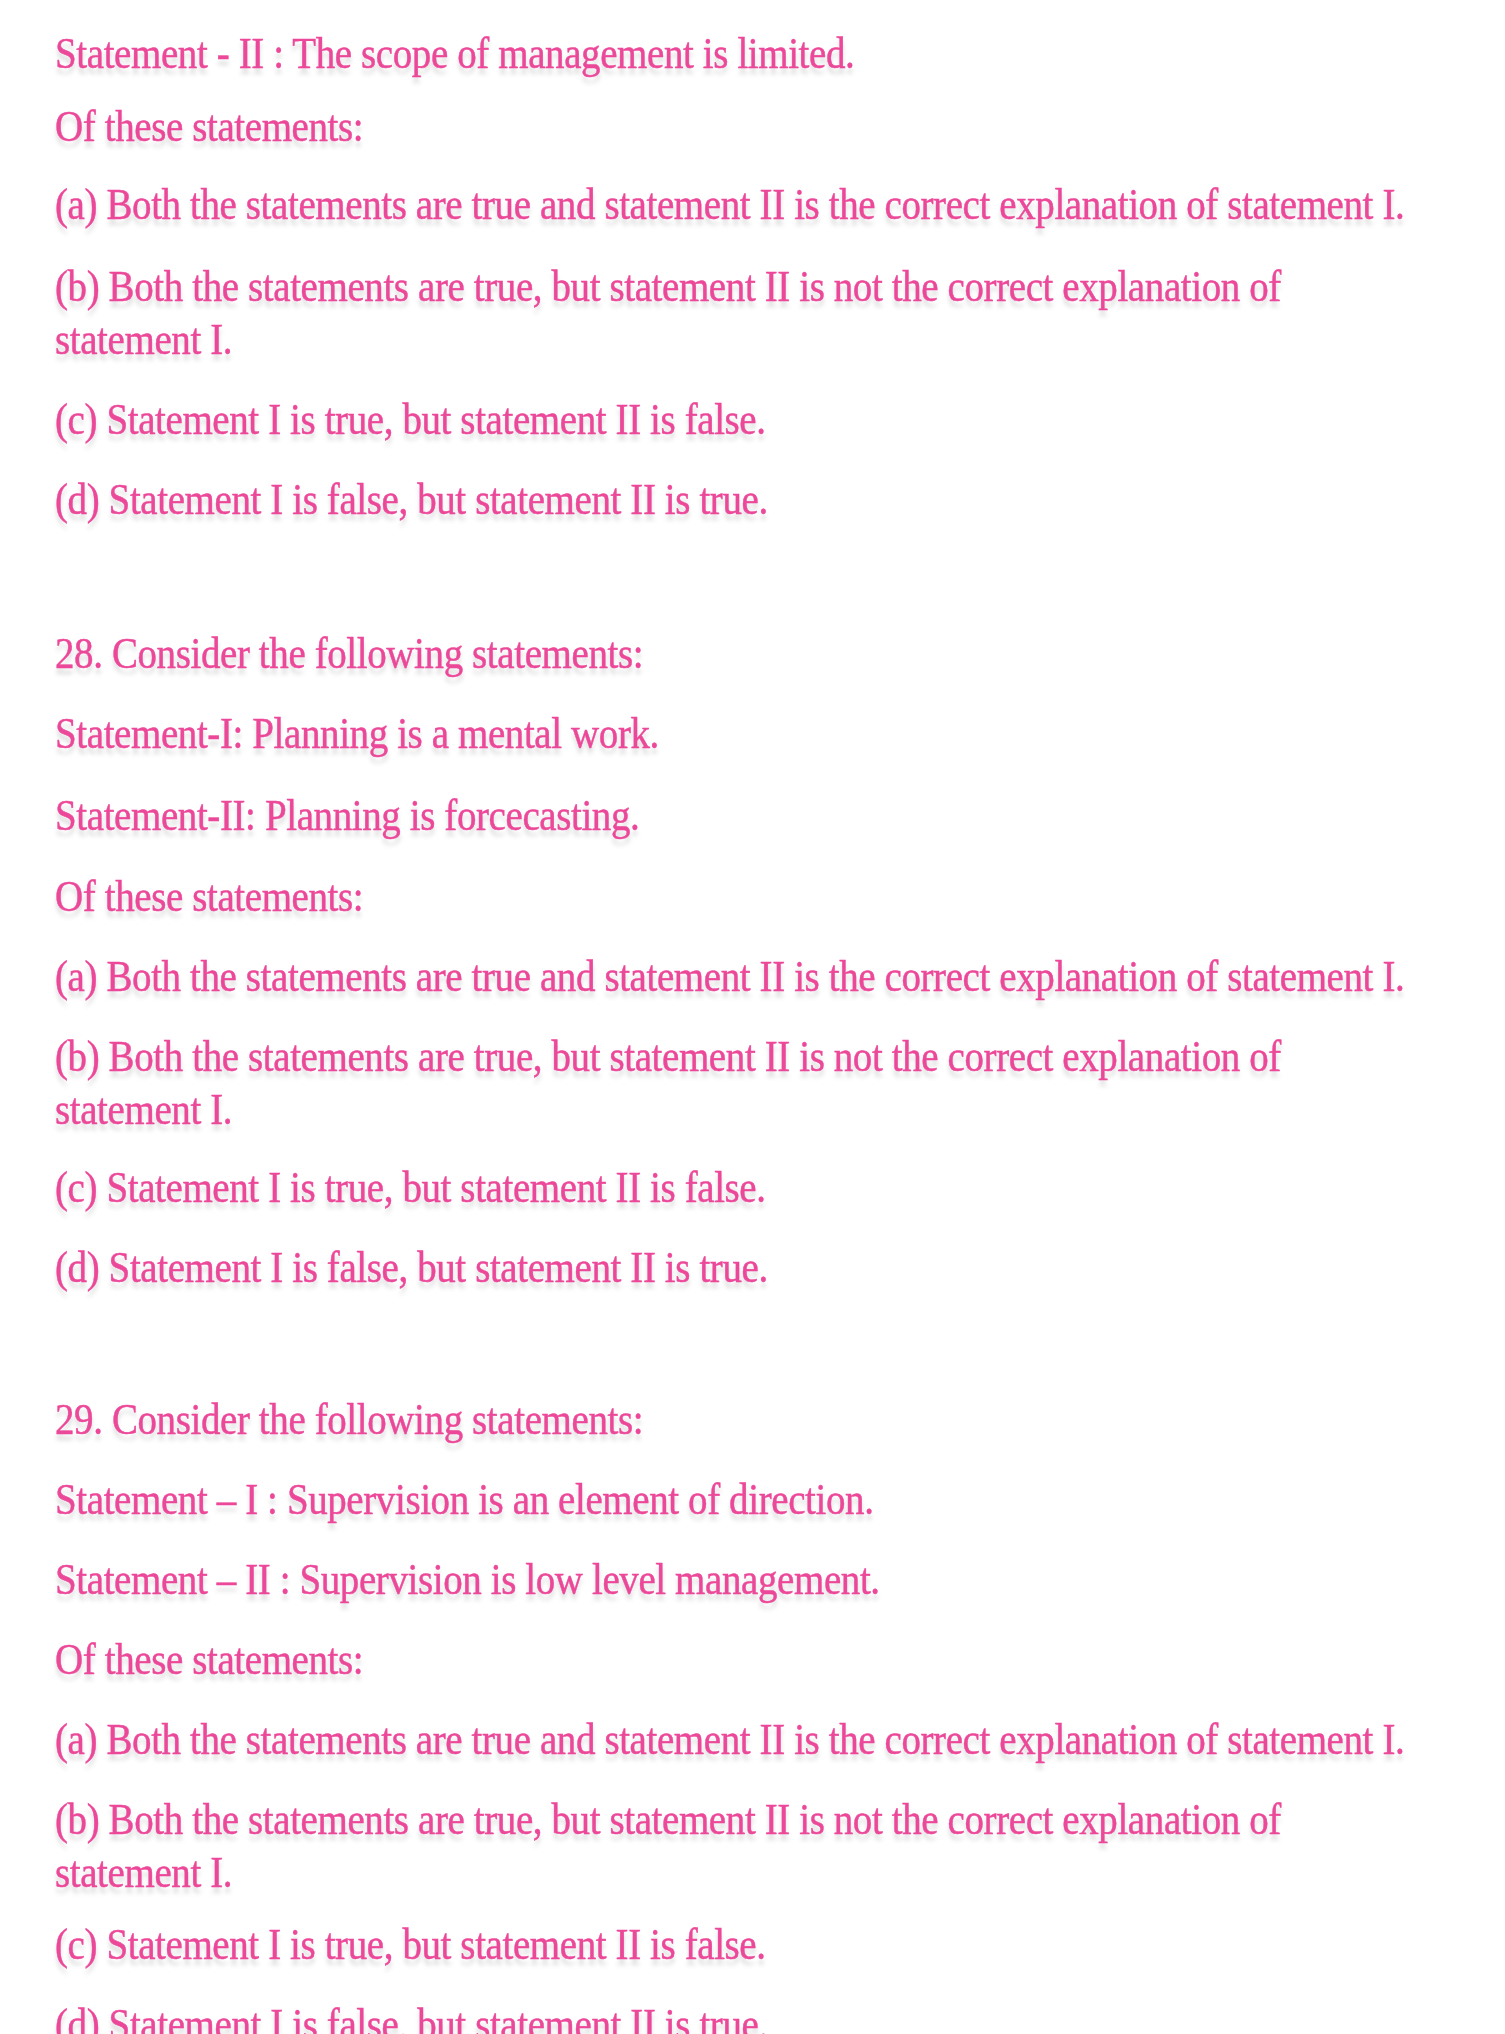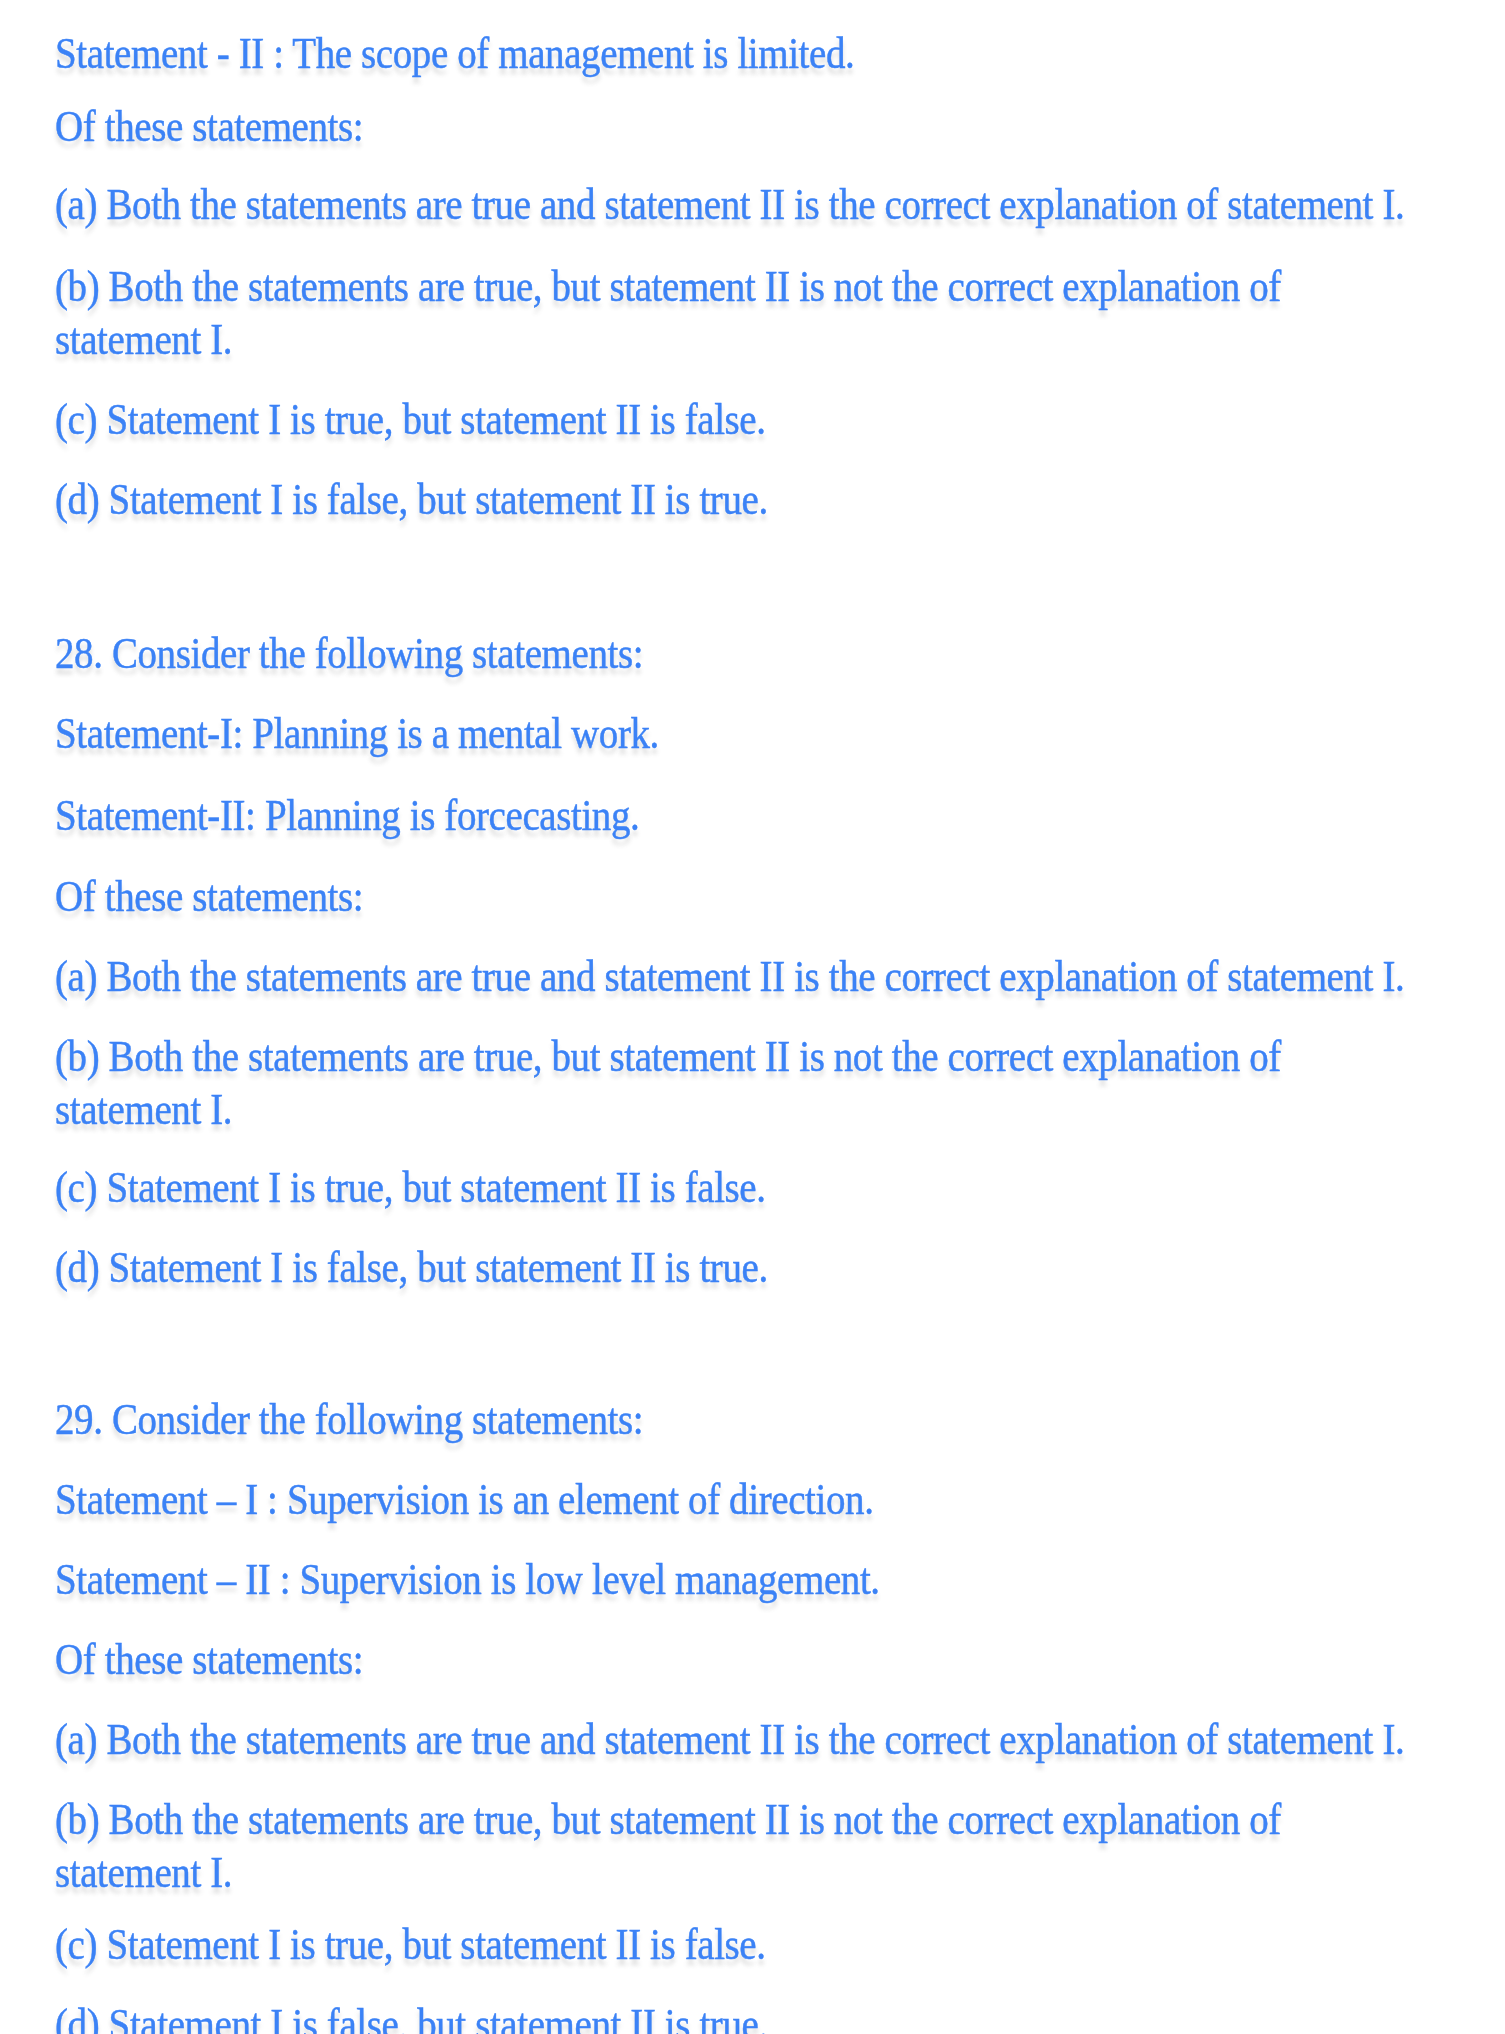--- a/index.html
+++ b/index.html
@@ -7,21 +7,21 @@
     padding: 0;
     background: #ffffff;
   }
   .page {
     position: relative;
     width: 1505px;
     height: 2034px;
     background: #ffffff;
     overflow: hidden;
     font-family: "Liberation Serif", "DejaVu Serif", serif;
-    color: #3b82f6;
+    color: #ec4899;
   }
   
   .line {
     position: absolute;
     left: 55px;
     font-size: 39px;
     line-height: 1.25;
     white-space: nowrap;
     letter-spacing: -0.4px;
     transform: scaleY(1.12);

